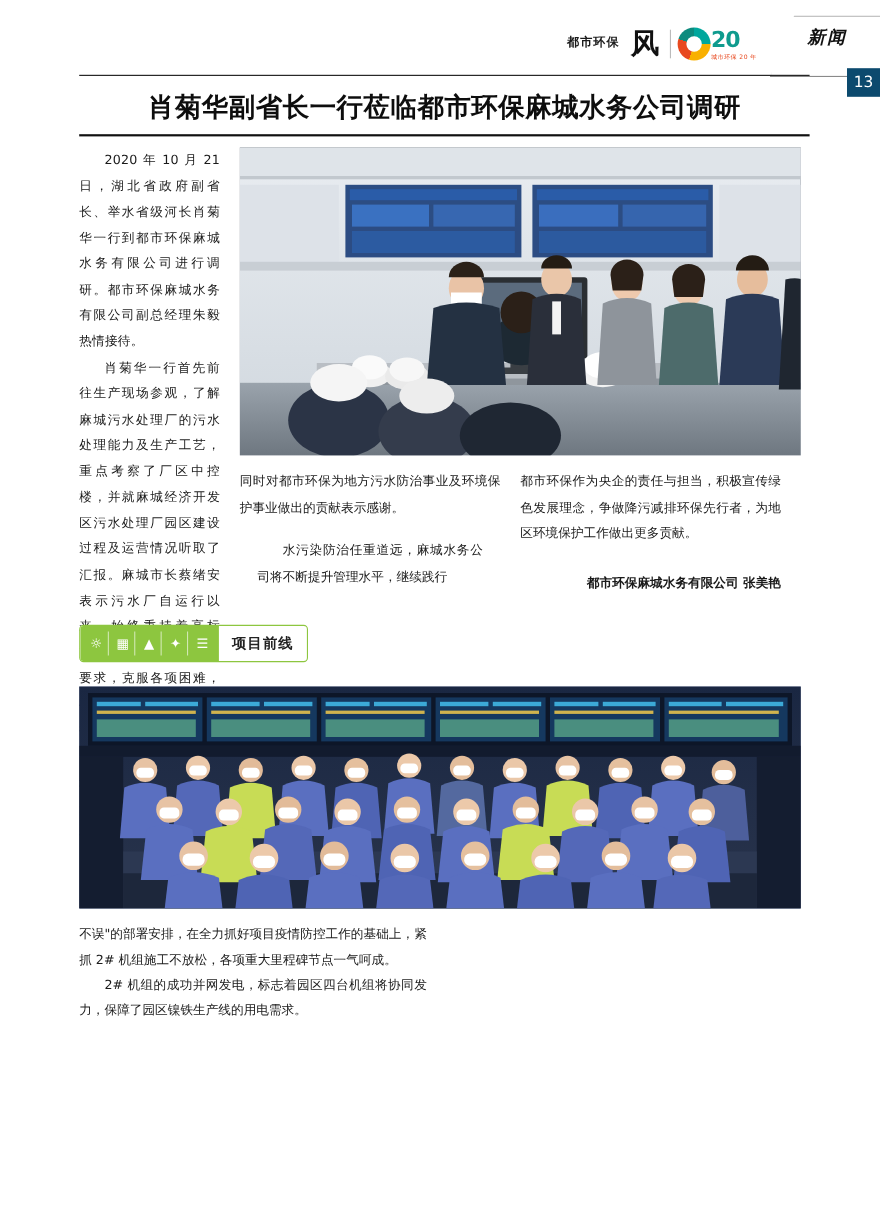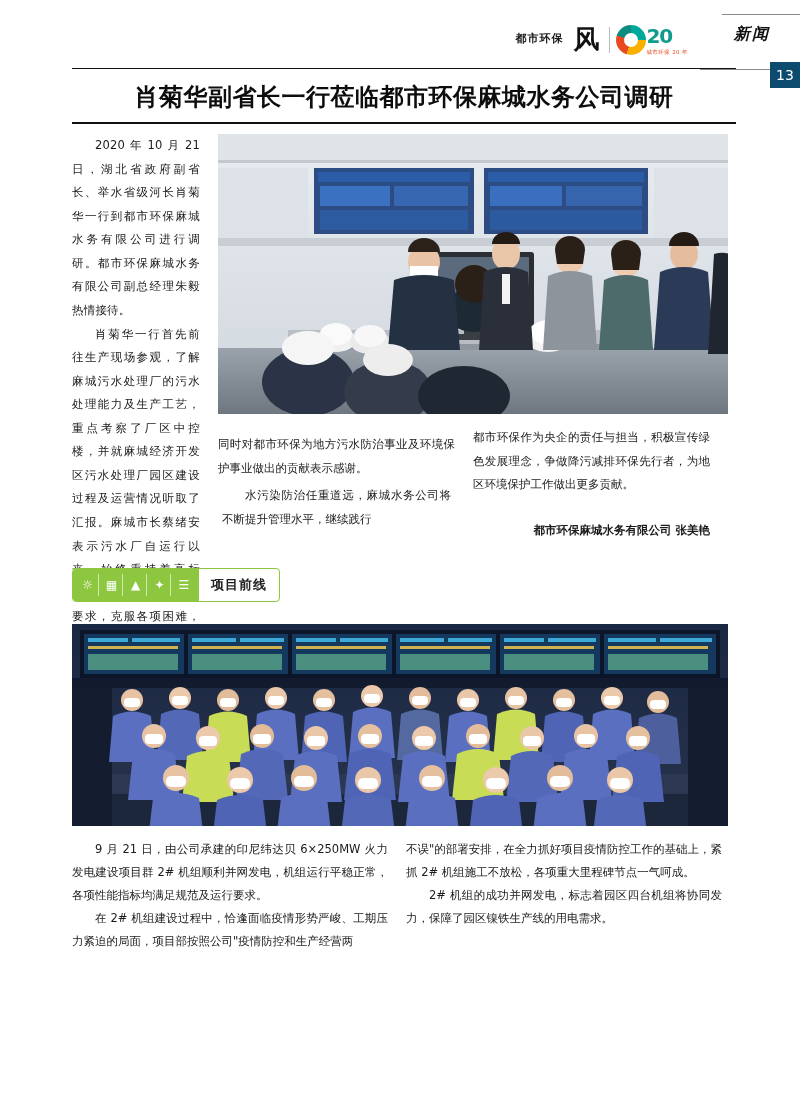--- a/index.html
+++ b/index.html
@@ -121,21 +121,21 @@
     width: 510px; height: 280px;
     overflow: hidden;
     background: #8a9099;
   }
   .photo1 svg { display: block; }
 
   .a1-lower {
     position: absolute;
     left: 146px; top: 292px;
     width: 510px;
-    display: flex; gap: 18px; align-items: center;
+    display: flex; gap: 18px;
   }
   .a1-lower .col {
     width: 237px;
     font-size: 11.5px;
     line-height: 2.05;
     text-align: justify;
   }
   .byline {
     text-align: right;
     font-weight: bold;
@@ -339,21 +339,21 @@
           <ellipse cx="170" cy="258" rx="44" ry="32" fill="#343c4c"></ellipse>
           <ellipse cx="170" cy="226" rx="25" ry="16" fill="#ededed"></ellipse>
           <ellipse cx="246" cy="262" rx="46" ry="30" fill="#1f2733"></ellipse>
         </g>
       </svg>
     </div>
 
     <div class="a1-lower">
       <div class="col">
         <p style="margin:0">同时对都市环保为地方污水防治事业及环境保护事业做出的贡献表示感谢。</p>
-        <p class="indent" style="margin:4px">水污染防治任重道远，麻城水务公司将不断提升管理水平，继续践行</p>
+        <p class="indent" style="margin:16px">水污染防治任重道远，麻城水务公司将不断提升管理水平，继续践行</p>
       </div>
       <div class="col">
         <p style="margin:0">都市环保作为央企的责任与担当，积极宣传绿色发展理念，争做降污减排环保先行者，为地区环境保护工作做出更多贡献。</p>
         <div class="byline">都市环保麻城水务有限公司 张美艳</div>
       </div>
     </div>
   </div>
 </div>
 
 <div class="col-label">
@@ -584,21 +584,17 @@
           <circle cx="0" cy="14" r="13" fill="#eac7a8"></circle>
             <rect x="-10" y="12" width="20" height="11" rx="5" fill="#fff"></rect>
           <path d="M-23 34 q23 -10 46 0 l4 34 h-54z" fill="#5468b8"></path>
         </g>
       </g>
     </svg>
   </div>
 
   <div class="a2-body">
     <div class="col">
-      <p class="indent" style="margin:0">9 月 21 日，由公司承建的印尼纬达贝 6×250MW 火力发电建设项目群 2# 机组顺利并网发电，机组运行平稳正常，各项性能指标均满足规范及运行要求。</p>
-      <p class="indent" style="margin:0">在 2# 机组建设过程中，恰逢面临疫情形势严峻、工期压力紧迫的局面，项目部按照公司"疫情防控和生产经营两</p>
-    </div>
-    <div class="col">
       <p style="margin:0">不误"的部署安排，在全力抓好项目疫情防控工作的基础上，紧抓 2# 机组施工不放松，各项重大里程碑节点一气呵成。</p>
       <p class="indent" style="margin:0">2# 机组的成功并网发电，标志着园区四台机组将协同发力，保障了园区镍铁生产线的用电需求。</p>
     </div>
   </div>
 </div>
 
 </body></html>

